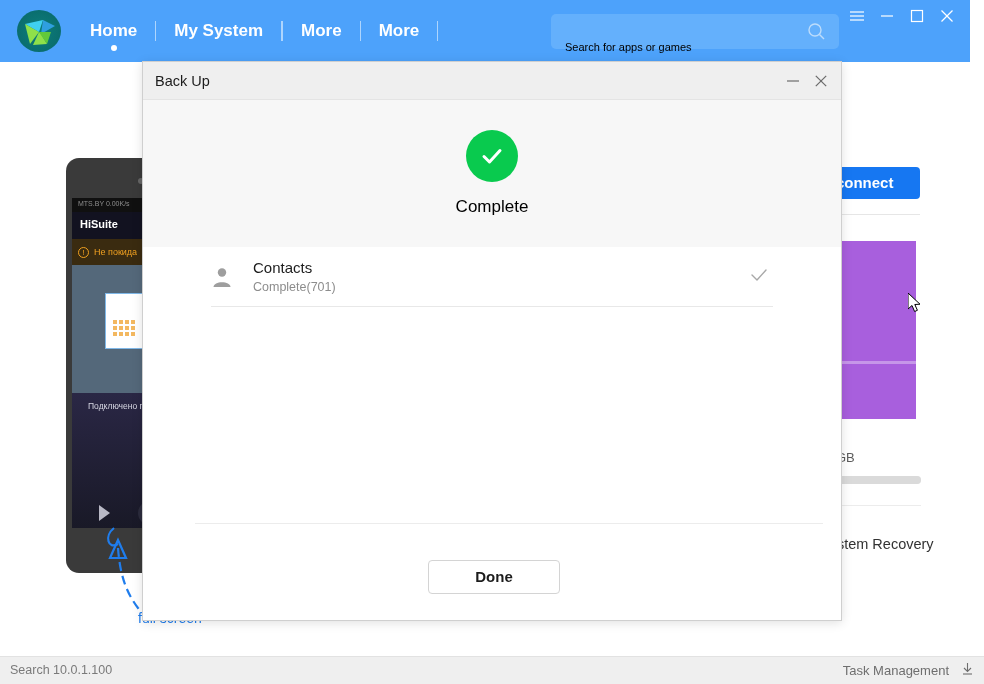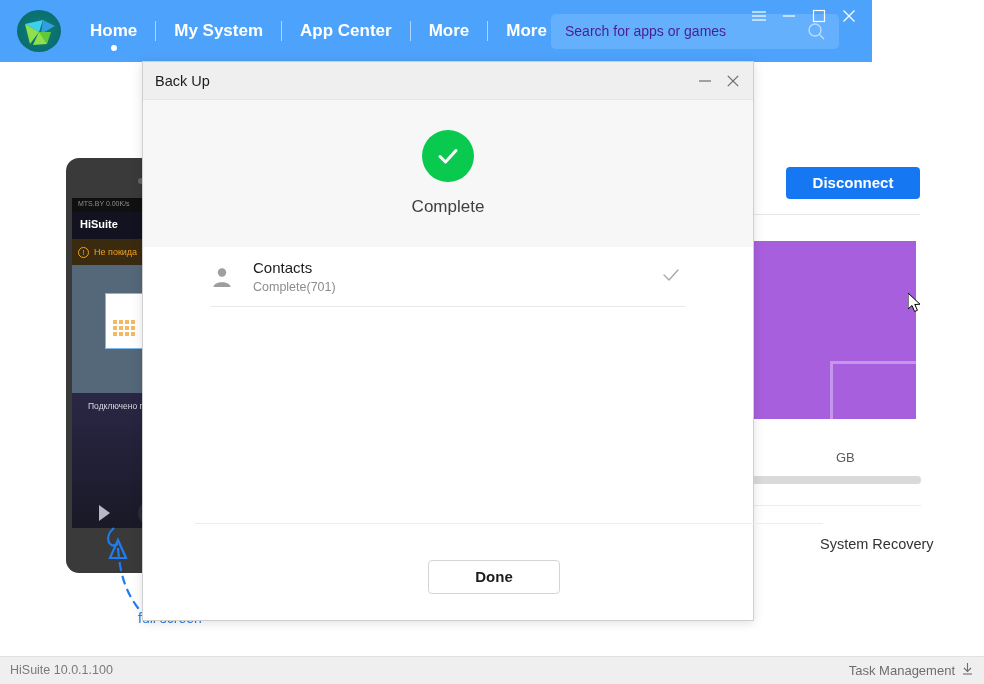--- a/index.html
+++ b/index.html
@@ -6,21 +6,21 @@
   html, body {
     width: 984px; height: 684px;
     font-family: "Liberation Sans", sans-serif;
     background: #ffffff;
     overflow: hidden;
   }
   #app { position: relative; width: 984px; height: 684px; background: #ffffff; }
 
   
   .topbar {
-    position: absolute; left: 0; top: 0; width: 872px; height: 62px;
+    position: absolute; left: 0; top: 0; width: 970px; height: 62px;
     background: #4da2fb;
   }
   .logo {
     position: absolute; left: 17px; top: 10px; width: 44px; height: 42px;
     border-radius: 50%;
     background: radial-gradient(circle at 50% 50%, #0d7d7d 0%, #0a6e6e 70%, #0c6363 100%);
     overflow: hidden;
   }
   .logo svg { position: absolute; left: 0; top: 0; }
 
@@ -34,22 +34,22 @@
     position: absolute; left: 50%; bottom: 11px; transform: translateX(-50%);
     width: 6px; height: 6px; border-radius: 50%; background: #ffffff;
   }
   .navdiv { width: 1px; height: 20px; background: rgba(255,255,255,.55); }
 
   .searchbox {
     position: absolute; left: 551px; top: 14px; width: 288px; height: 35px;
     background: #64b0fc; border-radius: 5px; cursor: text;
   }
   .searchbox .ph {
-    position: absolute; left: 14px; top: 0; line-height: 35px;
-    color: #4c1d95; font-size: 14px;
+    position: absolute; left: 14px; top: 16px; line-height: 35px;
+    color: #000000; font-size: 11px;
   }
   .search-icon { position: absolute; right: 13px; top: 8px; }
 
   .wctrls { position: absolute; right: 8px; top: 0; height: 32px; display: flex; align-items: center; }
   .wbtn {
     width: 30px; height: 30px; display: flex; align-items: center; justify-content: center;
     cursor: pointer;
   }
 
   
@@ -136,44 +136,44 @@
 
   .cursor { position: absolute; left: 908px; top: 293px; }
 
   
   .statusbar {
     position: absolute; left: 0; bottom: 0; width: 984px; height: 28px;
     background: #efefef; border-top: 1px solid #e2e2e2;
   }
   .sb-left { position: absolute; left: 10px; top: 0; line-height: 27px; color: #7a7a7a; font-size: 12.5px; }
   .sb-right { position: absolute; right: 10px; top: 0; line-height: 27px; color: #6e6e6e;
-    font-size: 13px; cursor: pointer; display: flex; align-items: center; gap: 6px; }
+    font-size: 13px; cursor: pointer; display: flex; align-items: center; gap: 12px; }
 
   
   .dialog {
-    position: absolute; left: 142px; top: 61px; width: 612px; height: 560px;
+    position: absolute; left: 142px; top: 61px; width: 700px; height: 560px;
     background: #ffffff; border: 1px solid #cfcfcf;
     box-shadow: 0 2px 10px rgba(0,0,0,.12);
   }
   .dlg-title {
     position: relative; height: 38px; background: #efefef; border-bottom: 1px solid #e4e4e4;
   }
   .dlg-title .t { position: absolute; left: 12px; top: 0; line-height: 38px; font-size: 14.5px; color: #1c1c1c; }
   .dlg-ctrls { position: absolute; right: 6px; top: 0; height: 38px; display: flex; align-items: center; }
   .dlg-btn { width: 28px; height: 28px; display: flex; align-items: center; justify-content: center; cursor: pointer; }
 
   .dlg-hero {
     height: 147px; background: #f7f7f7;
     display: flex; flex-direction: column; align-items: center; justify-content: center;
   }
   .check-circle {
     width: 52px; height: 52px; border-radius: 50%; background: #09ca4e;
     display: flex; align-items: center; justify-content: center;
   }
-  .hero-label { margin-top: 15px; font-size: 17px; color: #404040; }
+  .hero-label { margin-top: 15px; font-size: 17px; color: #000000; }
 
   .dlg-list { padding: 0 68px; }
   .list-row { position: relative; height: 60px; display: flex; align-items: center;
     border-bottom: 1px solid #e8e8e8; }
   .row-icon { width: 42px; flex: none; display: flex; align-items: center; justify-content: flex-start; }
   .row-text { flex: 1; }
   .row-title { font-size: 15px; color: #1c1c1c; }
   .row-sub { font-size: 12.5px; color: #8d8d8d; margin-top: 4px; }
   .row-check { width: 24px; flex: none; }
 
@@ -206,23 +206,20 @@
     <div class="navlist">
       <div class="navitem active">
         <span>Home</span>
         <span class="navdot"></span>
       </div>
       <div class="navdiv"></div>
       <div class="navitem">
         <span>My System</span>
       </div>
       <div class="navdiv"></div>
-      <div class="navitem">
-        <span>App Center</span>
-      </div>
       <div class="navdiv"></div>
       <div class="navitem">
         <span>More</span>
       </div>
       <div class="navdiv"></div>
       <div class="navitem">
         <span>More</span>
       </div>
       <div class="navdiv"></div>
     </div>
@@ -317,21 +314,21 @@
     <div class="progress-fill"></div>
   </div>
   <div class="hr-right2"></div>
   <div class="sysrec">System Recovery</div>
 
   <svg class="cursor" width="16" height="22" viewBox="0 0 16 22">
     <polygon points="0,0 0,16 4,12.5 6.6,18.5 9.4,17.3 6.8,11.5 12,11.2" fill="#ffffff" stroke="#000000" stroke-width="1"></polygon>
   </svg>
 
   <div class="statusbar">
-    <div class="sb-left">HiSuite 10.0.1.100</div>
+    <div class="sb-left">Search 10.0.1.100</div>
     <div class="sb-right">
       <span>Task Management</span>
       <span>
         <svg width="13" height="13" viewBox="0 0 13 13">
           <line x1="6.5" y1="1" x2="6.5" y2="9" stroke="#6e6e6e" stroke-width="1.1"></line>
           <polyline points="3,6 6.5,9.5 10,6" fill="none" stroke="#6e6e6e" stroke-width="1.1"></polyline>
           <line x1="2" y1="12" x2="11" y2="12" stroke="#6e6e6e" stroke-width="1.1"></line>
         </svg>
       </span>
     </div>

